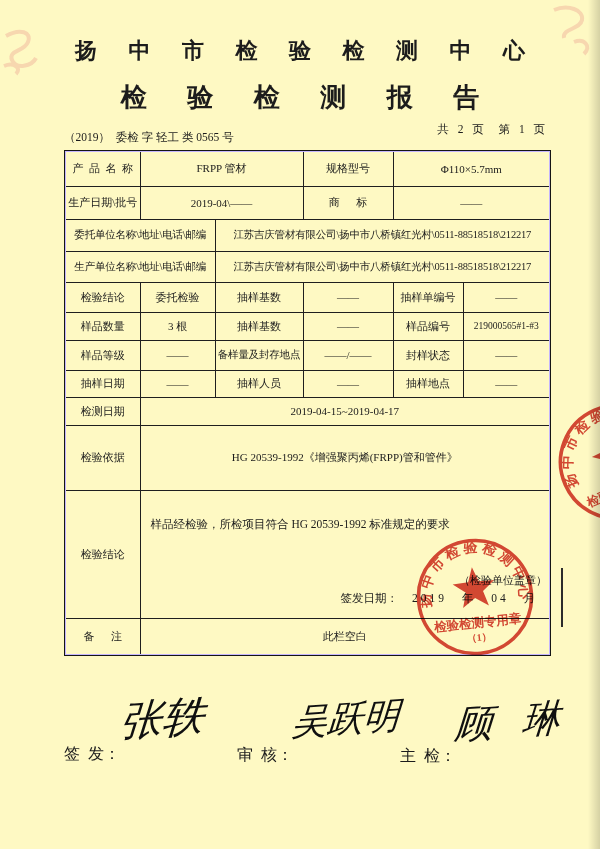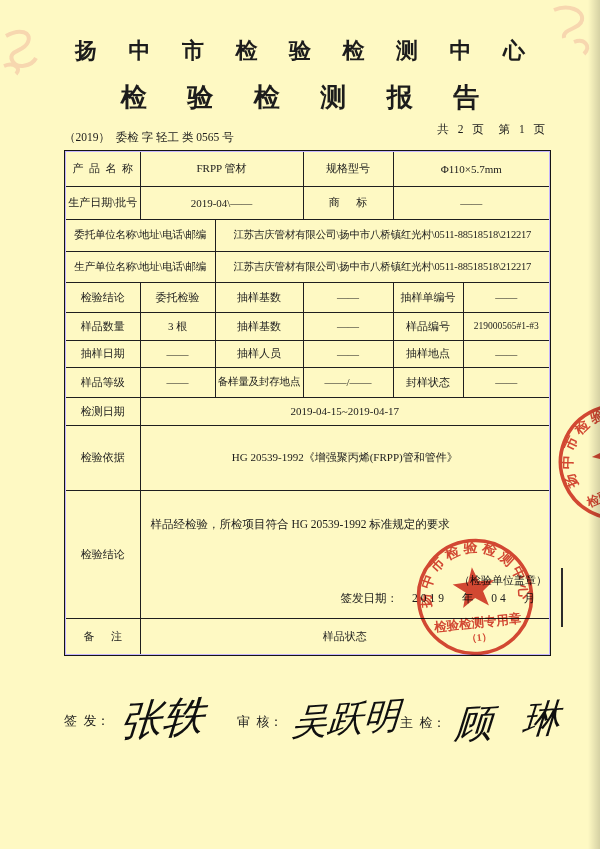--- a/index.html
+++ b/index.html
@@ -33,21 +33,21 @@
   .lbl{white-space:pre;}
   .left{text-align:left;padding-left:8px;margin-top:26px;}
   .small{font-size:9.5px;letter-spacing:0;}
   .tight{font-size:10.5px;letter-spacing:-0.2px;}
   .conclusion-cell{position:relative;}
   .conclusion-text{position:absolute;top:26px;left:10px;font-size:11.5px;text-align:left;}
   .seal-note{position:absolute;top:82px;right:2px;font-size:11px;white-space:pre;}
   .issue-date{position:absolute;top:100px;left:200px;font-size:11.5px;white-space:pre;}
   .issue-date .date-val{letter-spacing:3px;word-spacing:9px;margin-left:14px;}
   
-  .sig-label{position:absolute;font-size:13px;white-space:pre;}
+  .sig-label{position:absolute;font-size:16px;white-space:pre;margin-top:32px;}
   .sig-name{
     position:absolute;color:#101010;font-style:italic;white-space:pre;
     transform:rotate(-4deg) skewX(-8deg);transform-origin:left bottom;
   }
   
   .stamp{position:absolute;mix-blend-mode:multiply;opacity:.92;}
   .stamp text{font-family:"Liberation Serif","DejaVu Serif",serif;font-weight:bold;}
   
   .edge-shadow{position:absolute;top:0;right:0;width:12px;height:100%;
     background:linear-gradient(to right,rgba(0,0,0,0),rgba(0,0,0,.16));}
@@ -116,55 +116,55 @@
       <td>——</td>
     </tr>
     <tr style="height:28px">
       <td>样品数量</td>
       <td>3 根</td>
       <td>抽样基数</td>
       <td>——</td>
       <td>样品编号</td>
       <td class="small">219000565#1-#3</td>
     </tr>
-    <tr style="height:27px">
-      <td>抽样日期</td>
-      <td>——</td>
-      <td>抽样人员</td>
-      <td>——</td>
-      <td>抽样地点</td>
-      <td>——</td>
-    </tr>
     <tr style="height:30px">
       <td>样品等级</td>
       <td>——</td>
       <td class="tight">备样量及封存地点</td>
       <td>——/——</td>
       <td>封样状态</td>
+      <td>——</td>
+    </tr>
+    <tr style="height:27px">
+      <td>抽样日期</td>
+      <td>——</td>
+      <td>抽样人员</td>
+      <td>——</td>
+      <td>抽样地点</td>
       <td>——</td>
     </tr>
     <tr style="height:28px">
       <td>检测日期</td>
       <td colspan="5">2019-04-15~2019-04-17</td>
     </tr>
     <tr style="height:65px">
       <td>检验依据</td>
       <td colspan="5" class="left">HG 20539-1992《增强聚丙烯(FRPP)管和管件》</td>
     </tr>
     <tr style="height:128px">
       <td>检验结论</td>
       <td colspan="5" class="conclusion-cell">
         <div class="conclusion-text">样品经检验，所检项目符合 HG 20539-1992 标准规定的要求</div>
         <div class="seal-note">（检验单位盖章）</div>
         <div class="issue-date"><span>签发日期：</span><span class="date-val">2019 年 04 月 17 日</span></div>
       </td>
     </tr>
     <tr style="height:37px">
       <td class="lbl">备      注</td>
-      <td colspan="5" class="left">样品状态</td>
+      <td colspan="5" class="left">此栏空白</td>
     </tr>
   </tbody>
     </table>
 
   <div class="sig-label" style="left:64px;top:712px">签  发：</div>
   <div class="sig-name" style="left:118px;top:694px;font-size:42px">张轶</div>
   <div class="sig-label" style="left:237px;top:713px">审  核：</div>
   <div class="sig-name" style="left:290px;top:699px;font-size:36px">吴跃明</div>
   <div class="sig-label" style="left:400px;top:714px">主  检：</div>
   <div class="sig-name" style="left:453px;top:700px;font-size:38px;letter-spacing:10px">顾 琳</div>

